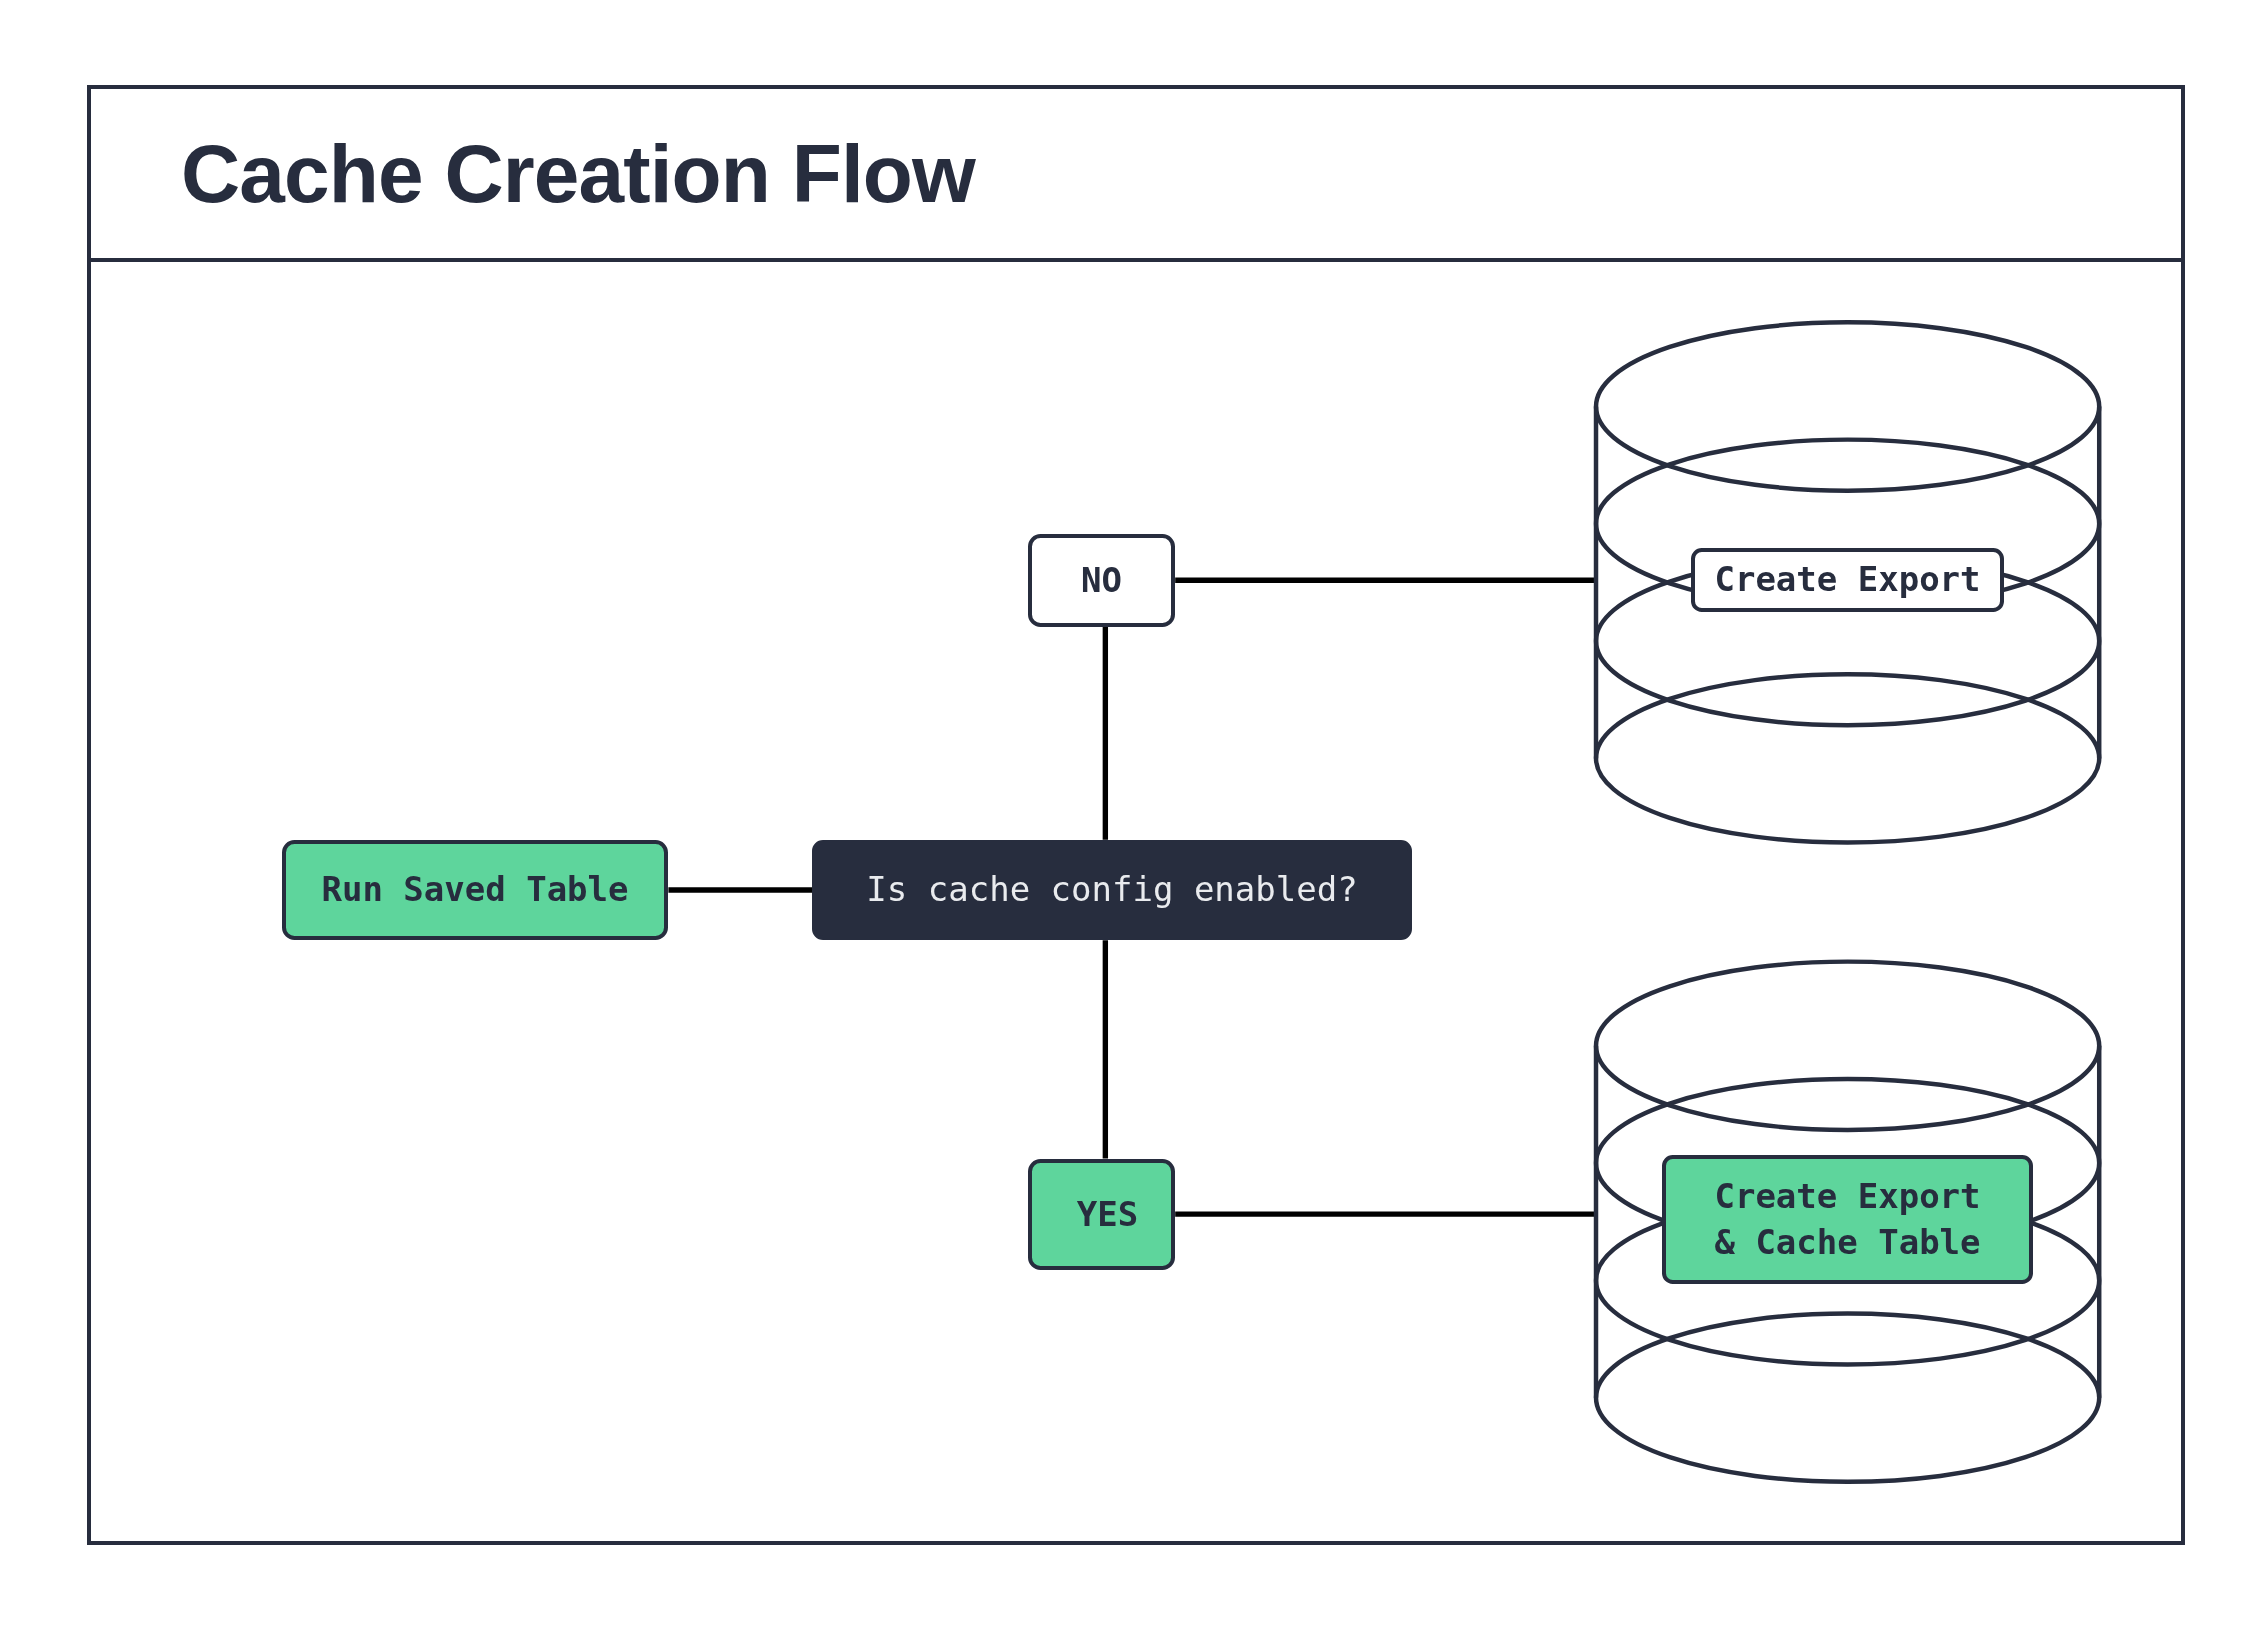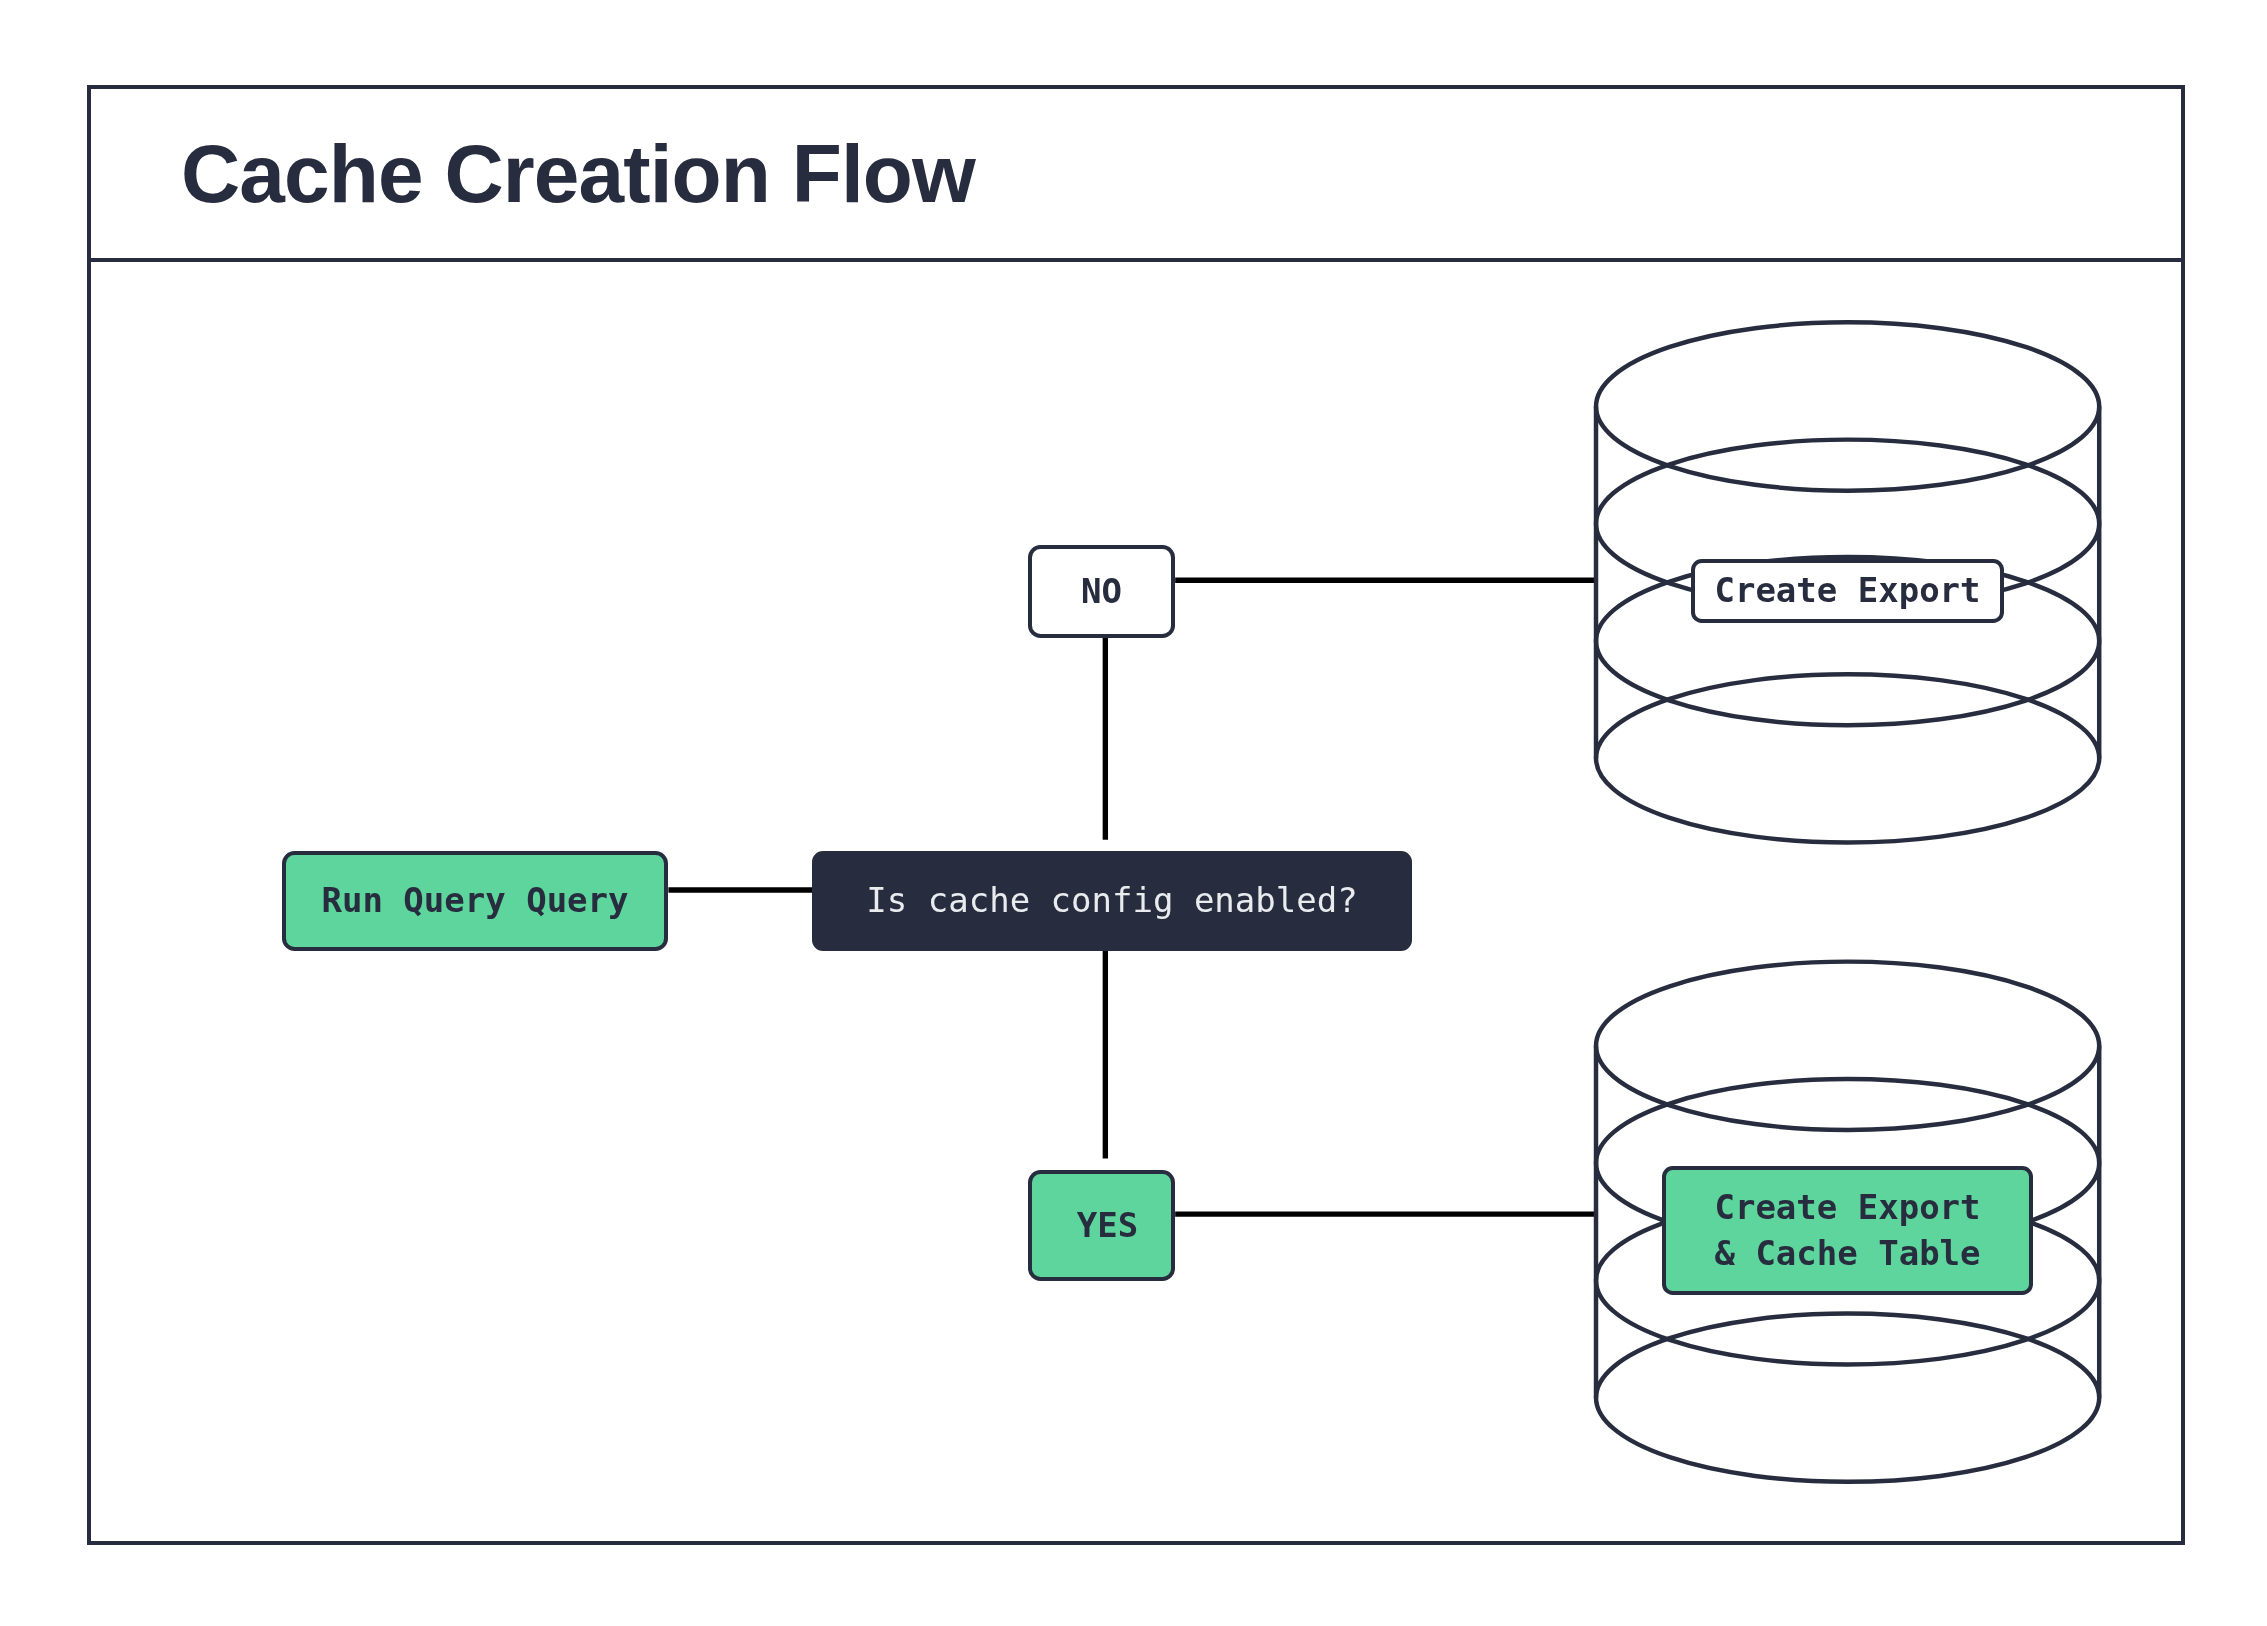--- a/index.html
+++ b/index.html
@@ -16,21 +16,21 @@
     border:4.5px solid var(--ink);background:var(--bg);}
   .titlebar{position:absolute;left:0;top:0;width:100%;height:173px;
     border-bottom:4.5px solid var(--ink);display:flex;align-items:center;text-align:right;}
   .title{font-family:"Liberation Sans",sans-serif;font-weight:bold;
     font-size:82px;letter-spacing:-0.9px;color:var(--ink);padding-left:90px;}
   svg.diagram{position:absolute;left:0;top:0;width:2268px;height:1626px;z-index:1;}
   .shape-stroke{stroke:var(--ink);stroke-width:5;fill:none;}
   .connector{stroke:var(--line);stroke-width:6;fill:none;}
   .node{position:absolute;z-index:2;display:flex;align-items:center;justify-content:center;
     border:4.5px solid var(--ink);border-radius:12.5px;color:var(--ink);
-    font-size:34px;font-weight:600;text-align:left;line-height:1.35;margin-top:11px;}
+    font-size:34px;font-weight:600;text-align:left;line-height:1.35;}
   .node.white{background:var(--bg);}
   .node.green{background:var(--green);}
   .node.dark{background:var(--ink);color:var(--light_text);font-weight:500;border-radius:11px;}
   .n-start{left:282px;top:840px;width:386px;height:100px;}
   .n-decision{left:812px;top:840px;width:600px;height:100px;}
   .n-no{left:1028px;top:534px;width:147px;height:93px;}
   .n-yes{left:1028px;top:1159px;width:147px;height:111px;padding-left:12px;}
   .n-export{left:1691px;top:548px;width:313px;height:64px;border-radius:10.7px;}
   .n-export-cache{left:1662px;top:1155px;width:371px;height:129px;border-radius:10.7px;
     flex-direction:column;}
@@ -66,21 +66,21 @@
     <line class="shape-stroke" x1="1782" y1="1168" x2="1782" y2="1561"></line>
     <line class="shape-stroke" x1="2344" y1="1168" x2="2344" y2="1561"></line>
     <ellipse class="shape-stroke" cx="2063" cy="1561" rx="281" ry="94"></ellipse>
     <ellipse class="shape-stroke" cx="2063" cy="1430" rx="281" ry="94"></ellipse>
     <ellipse class="shape-stroke" cx="2063" cy="1299" rx="281" ry="94"></ellipse>
     <ellipse class="shape-stroke" cx="2063" cy="1168" rx="281" ry="94"></ellipse>
   </g>
 </svg>
 
 <div class="node green n-start">
-  <span>Run Query Query</span>
+  <span>Run Saved Table</span>
 </div>
 
 <div class="node dark n-decision">
   <span>Is cache config enabled?</span>
 </div>
 
 <div class="node white n-no">
   <span>NO</span>
 </div>
 

